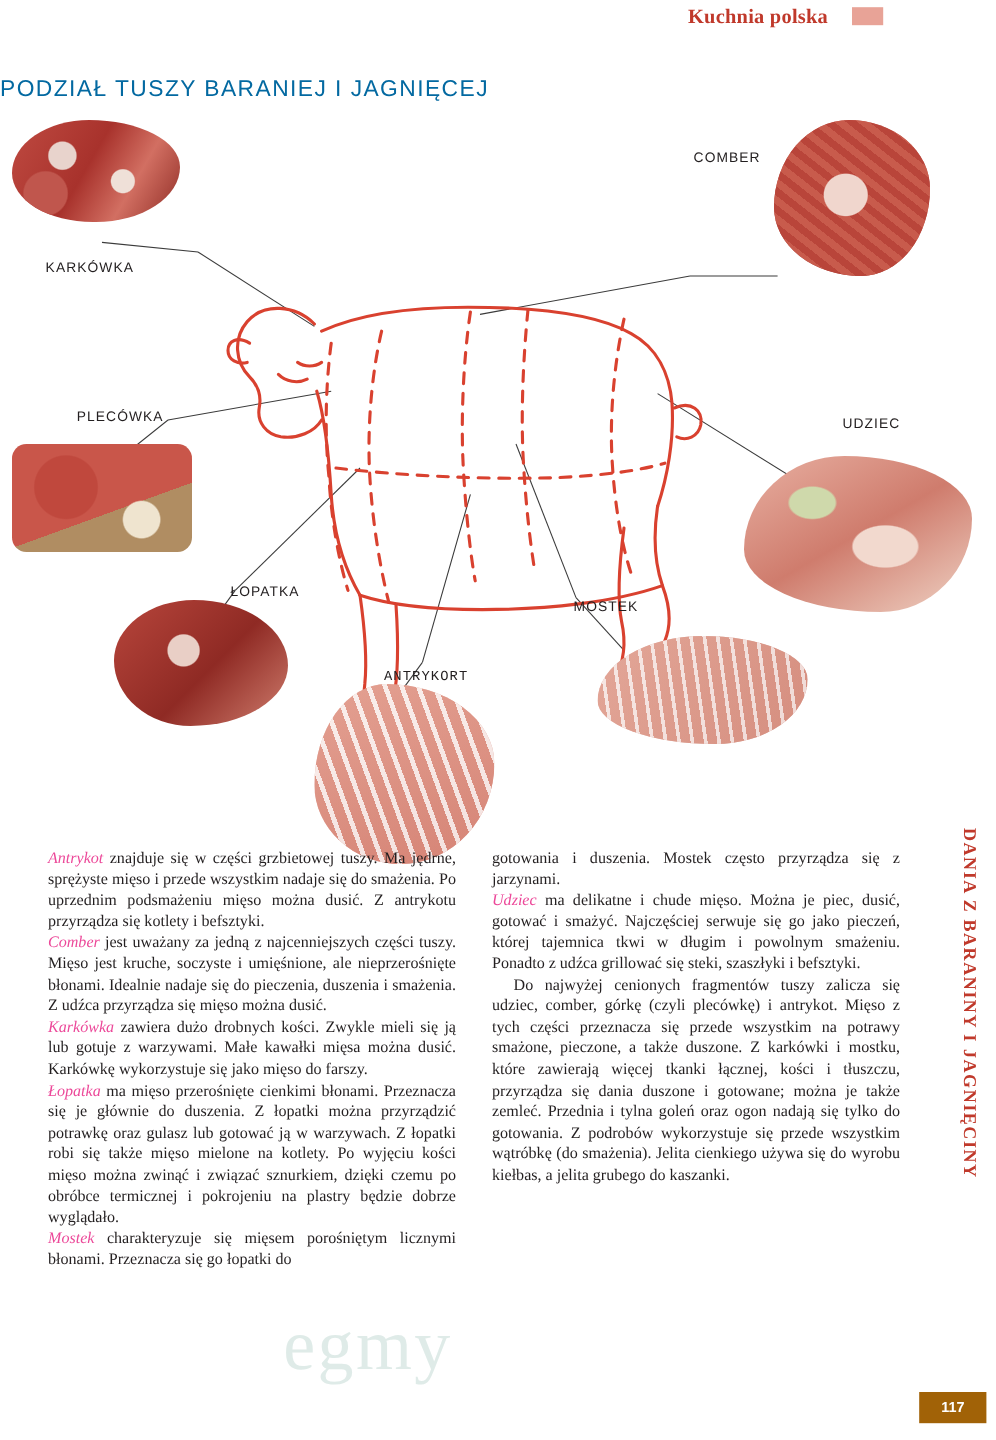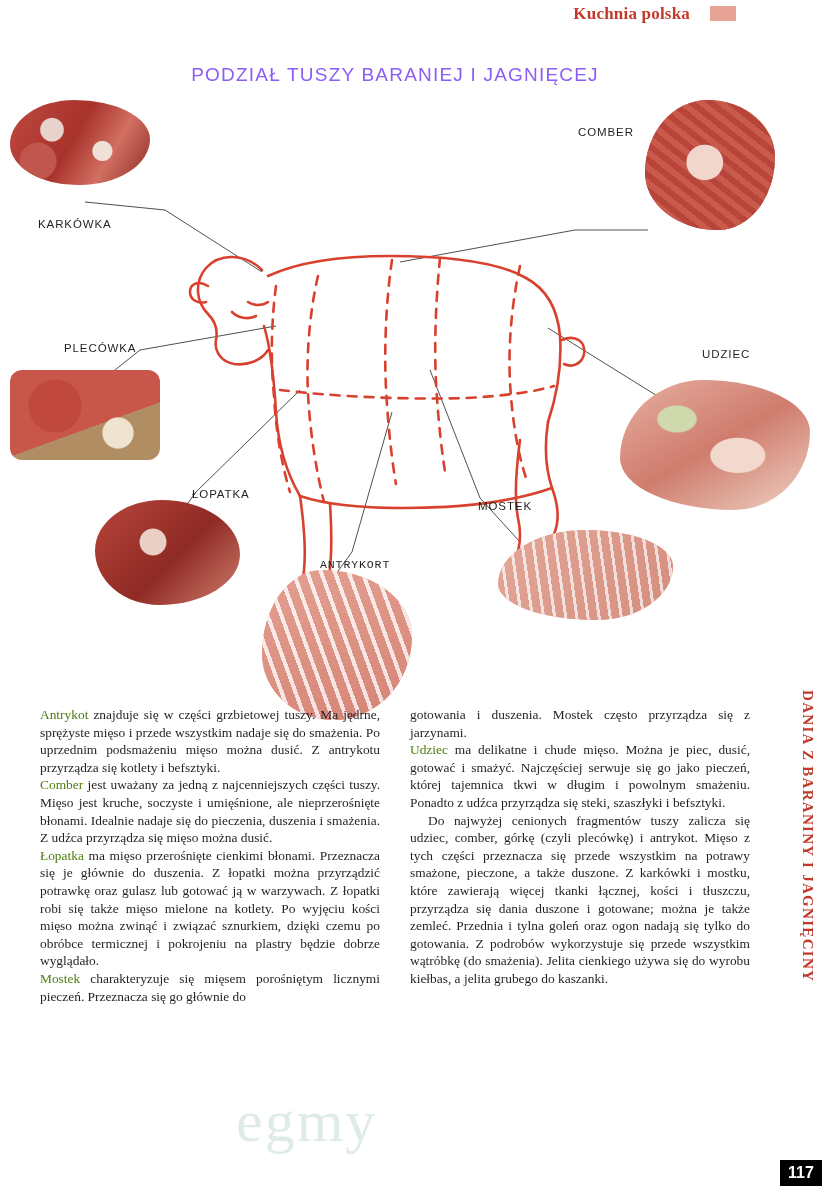--- a/index.html
+++ b/index.html
@@ -42,25 +42,25 @@
     height: 15px;
     background: #e8a397;
   }
 
   
   .diagram-title {
     position: absolute;
     top: 64px;
     left: 0;
     width: 790px;
-    text-align: center;
+    text-align: left;
     font-family: "Liberation Sans", sans-serif;
     font-size: 19px;
     letter-spacing: 1.2px;
-    color: #8b5cf6;
+    color: #0369a1;
   }
   .diagram-area {
     position: absolute;
     top: 90px;
     left: 0;
     width: 830px;
     height: 580px;
   }
   .diagram-area svg {
     position: absolute;
@@ -102,21 +102,21 @@
     top: 0;
     width: 340px;
     font-size: 13.4px;
     line-height: 17.6px;
     text-align: justify;
   }
   .col.left  { left: 0; }
   .col.right { left: 370px; }
   .col p { margin: 0 0 0 0; }
   .col p + p { margin-top: 0; }
-  .term { color: #4d7c0f; }
+  .term { color: #ec4899; font-style: italic; }
   .gap { margin-top: 14px; }
 
   
   .side-tab {
     position: absolute;
     right: 10px;
     top: 690px;
     width: 26px;
     height: 470px;
   }
@@ -130,26 +130,26 @@
     font-family: "Liberation Serif", serif;
     font-weight: bold;
     font-size: 15px;
     letter-spacing: 1.3px;
     color: #c0392b;
   }
   .page-number {
     position: absolute;
     right: 8px;
     bottom: 14px;
-    width: 42px;
+    width: 56px;
     height: 26px;
-    background: #000000;
+    background: #a16207;
     color: #fff;
     font-family: "Liberation Sans", sans-serif;
-    font-size: 16px;
+    font-size: 12px;
     font-weight: bold;
     display: flex;
     align-items: center;
     justify-content: center;
   }
 
   
   .watermark {
     position: absolute;
     left: 210px;
@@ -285,27 +285,28 @@
   <div class="cut-label" style="left:192px; top:398px;">ŁOPATKA</div>
   <div class="cut-label" style="left:478px; top:410px;">MOSTEK</div>
   <div class="cut-label" style="left:320px; top:468px;font-family:Liberation Mono, monospace;">ANTRYKORT</div>
 </div>
 
 <div class="text-block">
 
   <div class="col left">
     <p><span class="term">Antrykot</span><span> znajduje się w części grzbietowej tuszy. Ma jędrne, sprężyste mięso i przede wszystkim nadaje się do smażenia. Po uprzednim podsmażeniu mięso można dusić. Z antrykotu przyrządza się kotlety i befsztyki.</span></p>
     <p><span class="term">Comber</span><span> jest uważany za jedną z najcenniejszych części tuszy. Mięso jest kruche, soczyste i umięśnione, ale nieprzerośnięte błonami. Idealnie nadaje się do pieczenia, duszenia i smażenia. Z udźca przyrządza się mięso można dusić.</span></p>
+    <p><span class="term">Karkówka</span><span> zawiera dużo drobnych kości. Zwykle mieli się ją lub gotuje z warzywami. Małe kawałki mięsa można dusić. Karkówkę wykorzystuje się jako mięso do farszy.</span></p>
     <p><span class="term">Łopatka</span><span> ma mięso przerośnięte cienkimi błonami. Przeznacza się je głównie do duszenia. Z łopatki można przyrządzić potrawkę oraz gulasz lub gotować ją w warzywach. Z łopatki robi się także mięso mielone na kotlety. Po wyjęciu kości mięso można zwinąć i związać sznurkiem, dzięki czemu po obróbce termicznej i pokrojeniu na plastry będzie dobrze wyglądało.</span></p>
-    <p><span class="term">Mostek</span><span> charakteryzuje się mięsem porośniętym licznymi pieczeń. Przeznacza się go głównie do</span></p>
+    <p><span class="term">Mostek</span><span> charakteryzuje się mięsem porośniętym licznymi błonami. Przeznacza się go łopatki do</span></p>
   </div>
 
   <div class="col right">
     <p>gotowania i duszenia. Mostek często przyrządza się z jarzynami.</p>
-    <p><span class="term">Udziec</span><span> ma delikatne i chude mięso. Można je piec, dusić, gotować i smażyć. Najczęściej serwuje się go jako pieczeń, której tajemnica tkwi w długim i powolnym smażeniu. Ponadto z udźca przyrządza się steki, szaszłyki i befsztyki.</span></p>
+    <p><span class="term">Udziec</span><span> ma delikatne i chude mięso. Można je piec, dusić, gotować i smażyć. Najczęściej serwuje się go jako pieczeń, której tajemnica tkwi w długim i powolnym smażeniu. Ponadto z udźca grillować się steki, szaszłyki i befsztyki.</span></p>
     <p class="gap" style="text-indent:18px;">Do najwyżej cenionych fragmentów tuszy zalicza się udziec, comber, górkę (czyli plecówkę) i antrykot. Mięso z tych części przeznacza się przede wszystkim na potrawy smażone, pieczone, a także duszone. Z karkówki i mostku, które zawierają więcej tkanki łącznej, kości i tłuszczu, przyrządza się dania duszone i gotowane; można je także zemleć. Przednia i tylna goleń oraz ogon nadają się tylko do gotowania. Z podrobów wykorzystuje się przede wszystkim wątróbkę (do smażenia). Jelita cienkiego używa się do wyrobu kiełbas, a jelita grubego do kaszanki.</p>
   </div>
 
 </div>
 
 <div class="side-tab">
   <span>DANIA Z BARANINY I JAGNIĘCINY</span>
 </div>
 
 <div class="page-number">117</div>

